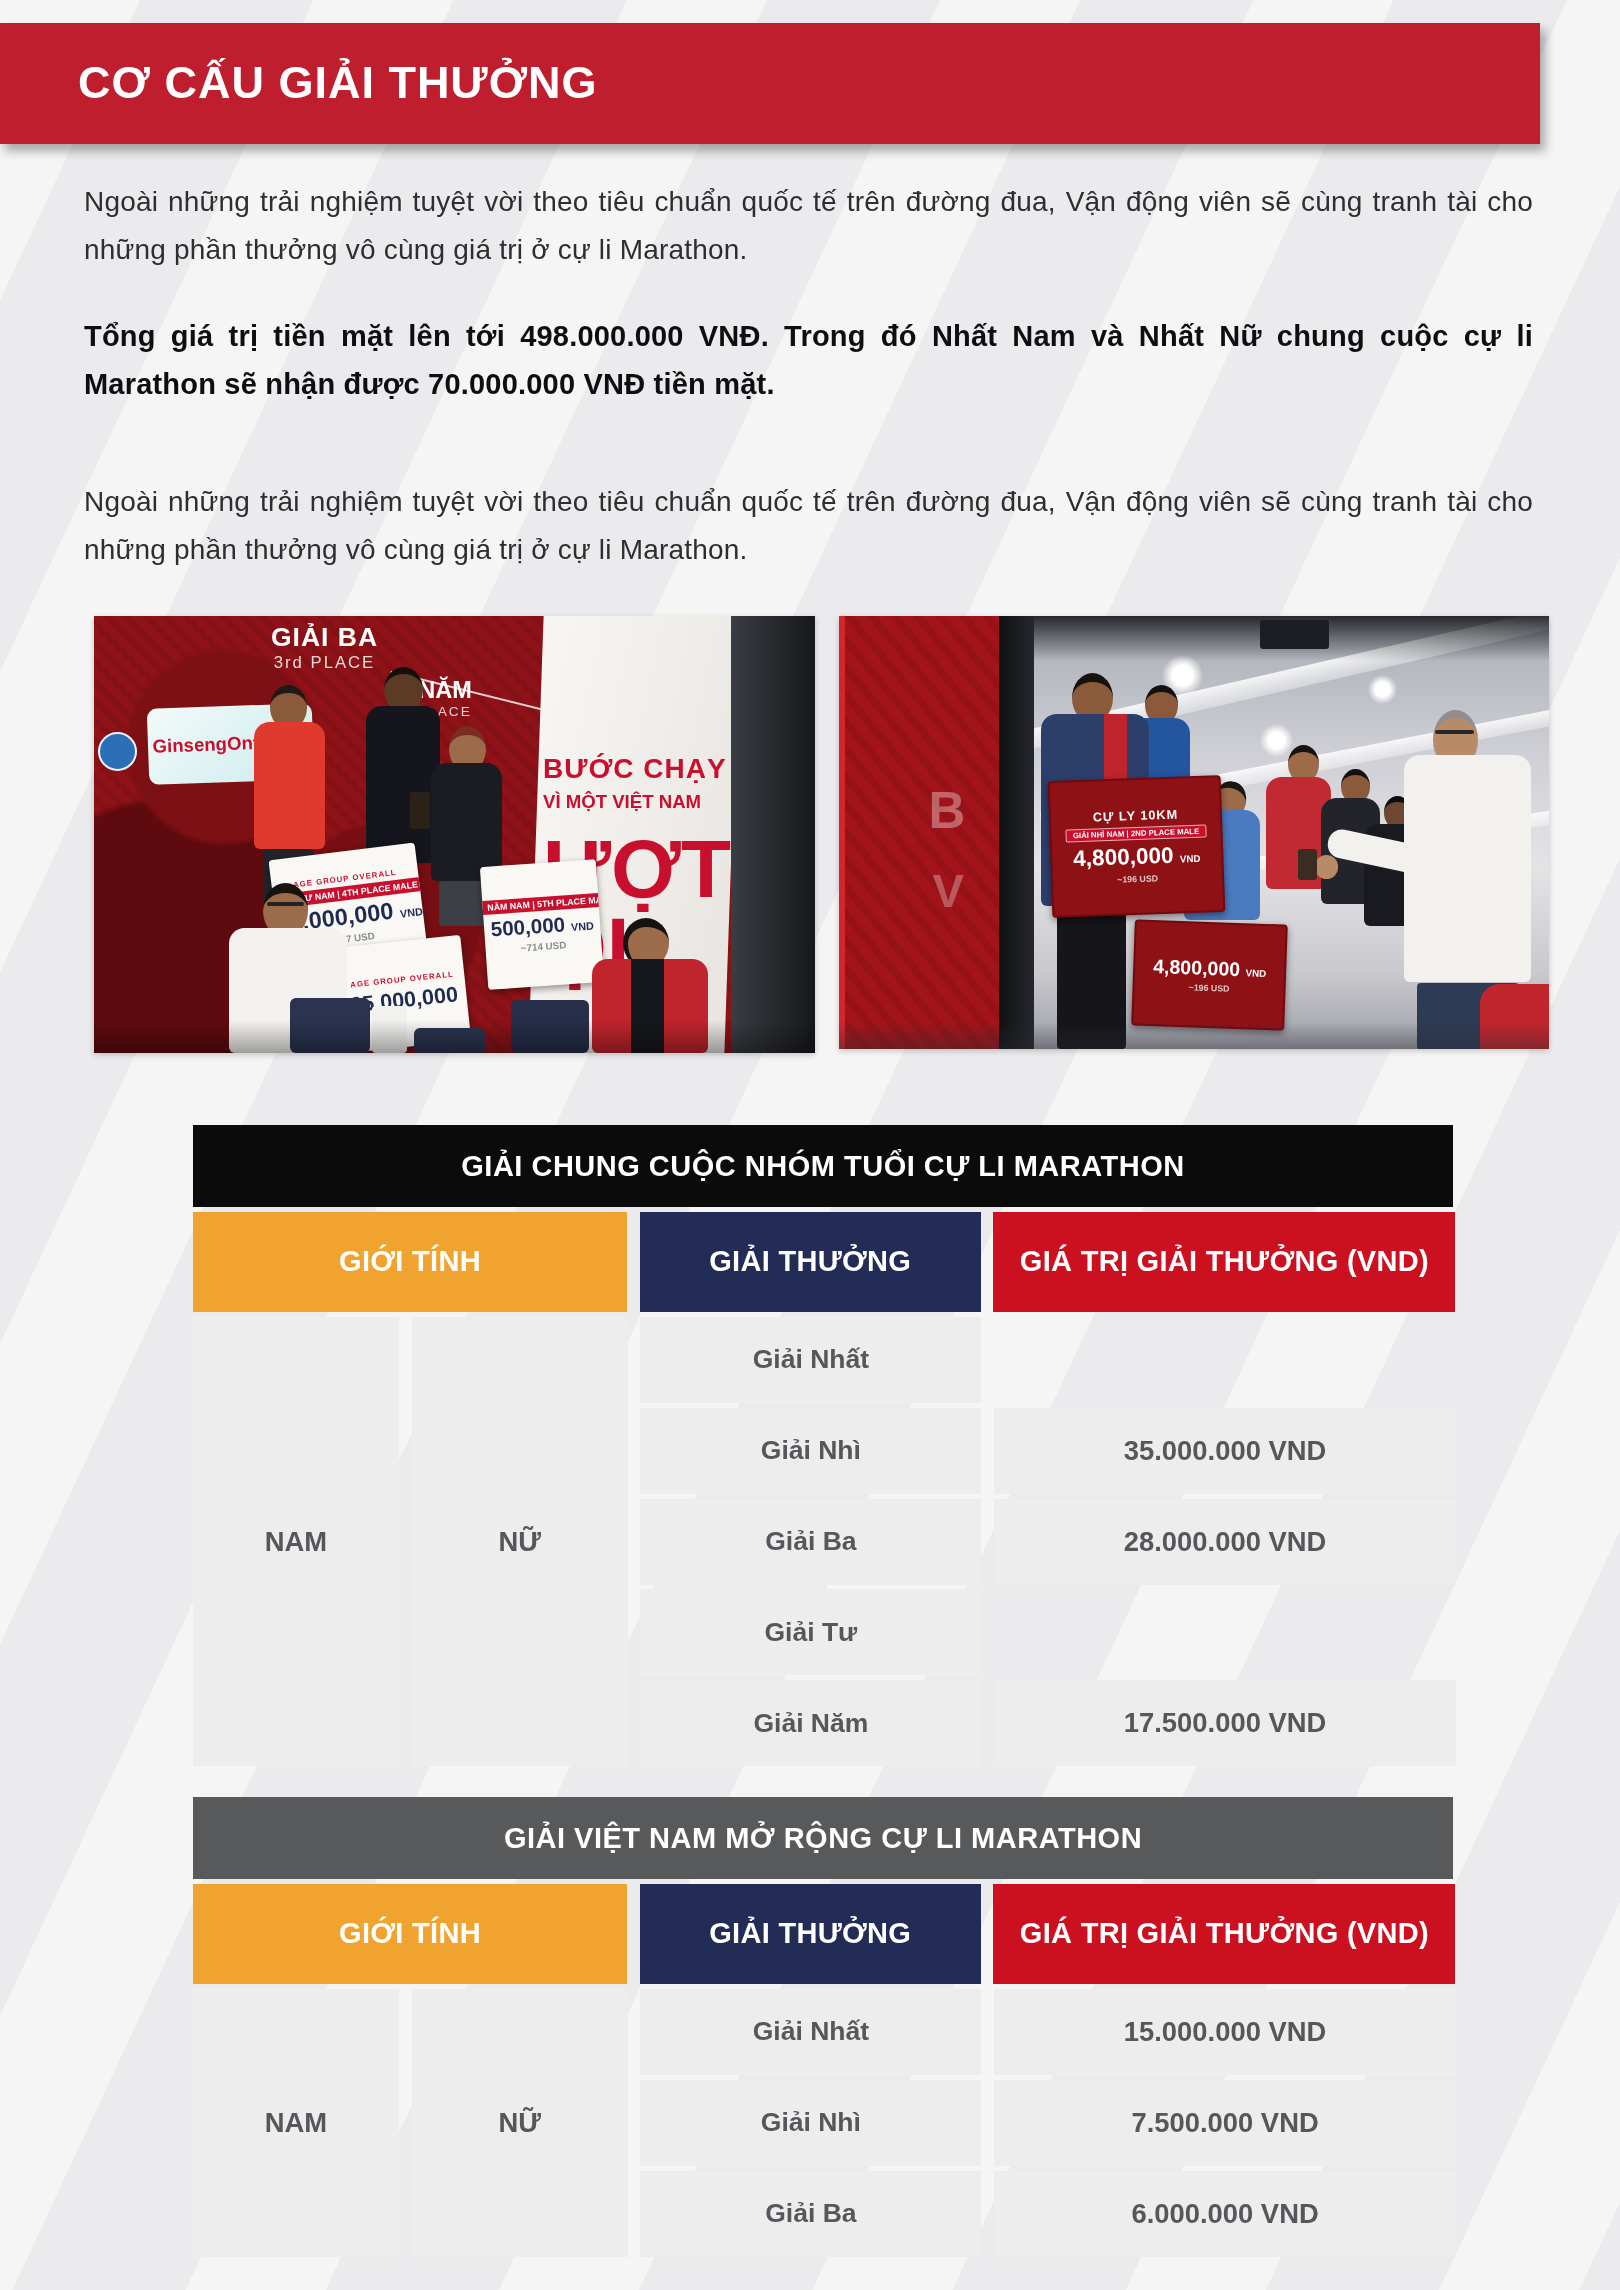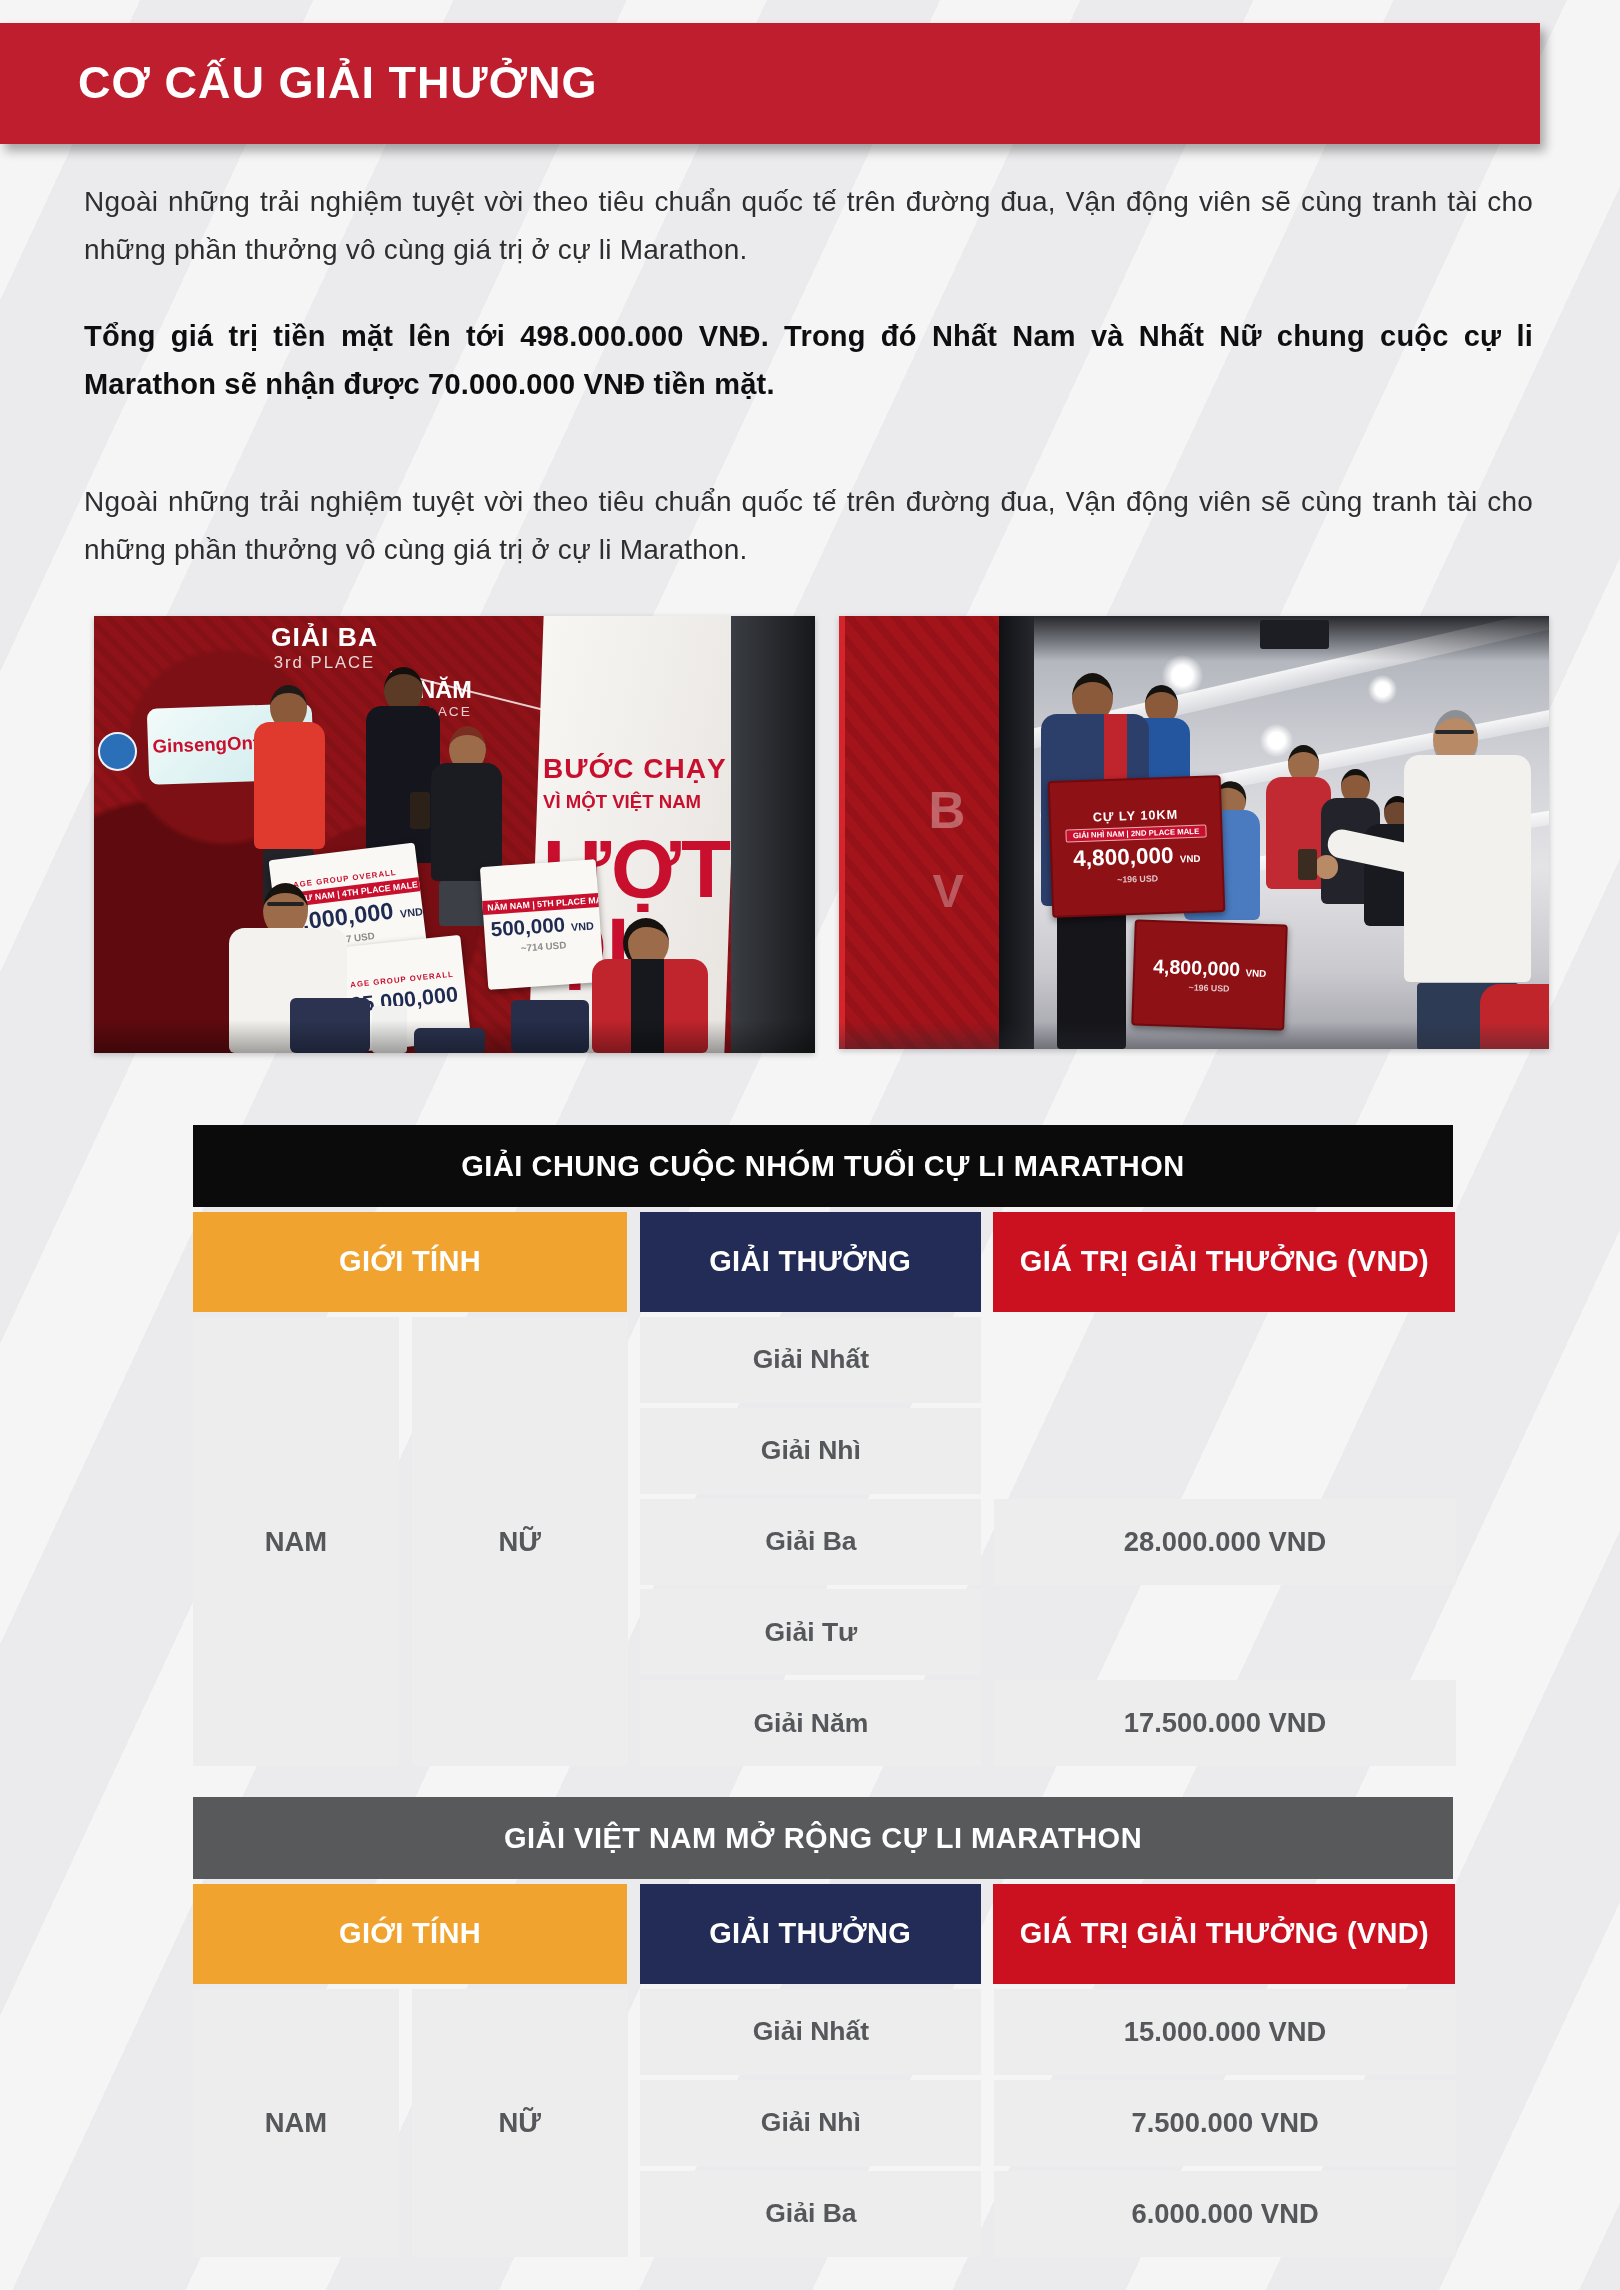--- a/index.html
+++ b/index.html
@@ -240,20 +240,21 @@
   <div class="t-head">
     <div class="hc yellow">GIỚI TÍNH</div>
     <div class="hc navy">GIẢI THƯỞNG</div>
     <div class="hc red">GIÁ TRỊ GIẢI THƯỞNG (VND)</div>
   </div>
   <div class="t-body rows5">
     <div class="cell male">NAM</div>
     <div class="cell female">NỮ</div>
     <div class="cell prize">Giải Nhất</div>
     <div class="cell prize">Giải Nhì</div>
+    <div class="cell value">35.000.000 VND</div>
     <div class="cell prize">Giải Ba</div>
     <div class="cell value">28.000.000 VND</div>
     <div class="cell prize">Giải Tư</div>
     <div class="cell prize">Giải Năm</div>
     <div class="cell value">17.500.000 VND</div>
   </div>
 </section>
 
 <section class="ptable" style="top:1797px">
   <div class="t-title gray">GIẢI VIỆT NAM MỞ RỘNG CỰ LI MARATHON</div>

